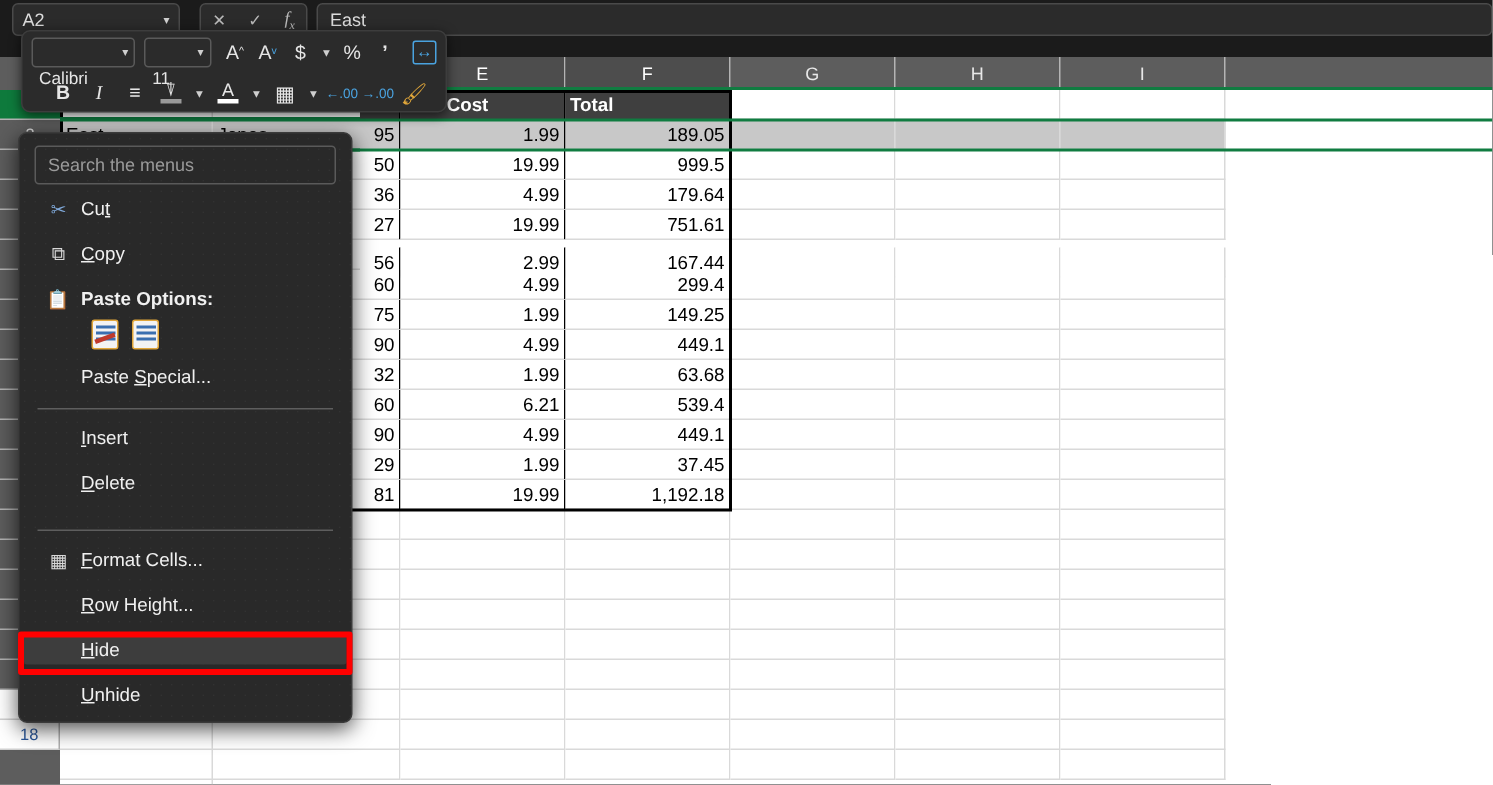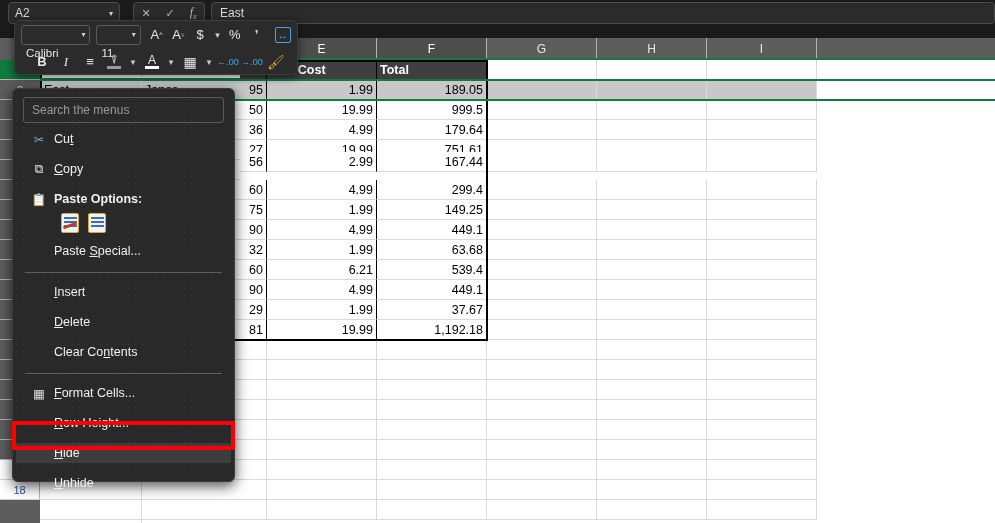--- a/index.html
+++ b/index.html
@@ -299,21 +299,21 @@
         </div>
         <div class="srow" style="top: 80px;">
           <div class="scell bb" style="width: 117px;">Pen</div>
           <div class="scell num bb" style="width: 110px;">27</div>
           <div class="scell num bb" style="width: 110px;">19.99</div>
           <div class="scell num bb" style="width: 110px;">751.61</div>
           <div class="scell blank" style="width: 110px;"></div>
           <div class="scell blank" style="width: 110px;"></div>
           <div class="scell blank" style="width: 110px;"></div>
         </div>
-        <div class="srow" style="top: 92px;">
+        <div class="srow" style="top: 105px;">
           <div class="scell bb" style="width: 117px;">Pencil</div>
           <div class="scell num bb" style="width: 110px;">56</div>
           <div class="scell num bb" style="width: 110px;">2.99</div>
           <div class="scell num bb" style="width: 110px;">167.44</div>
           <div class="scell blank" style="width: 110px;"></div>
           <div class="scell blank" style="width: 110px;"></div>
           <div class="scell blank" style="width: 110px;"></div>
         </div>
         <div class="srow" style="top: 120px;">
           <div class="scell bb" style="width: 117px;">Binder</div>
@@ -366,21 +366,21 @@
           <div class="scell num bb" style="width: 110px;">4.99</div>
           <div class="scell num bb" style="width: 110px;">449.1</div>
           <div class="scell blank" style="width: 110px;"></div>
           <div class="scell blank" style="width: 110px;"></div>
           <div class="scell blank" style="width: 110px;"></div>
         </div>
         <div class="srow" style="top: 240px;">
           <div class="scell bb" style="width: 117px;">Binder</div>
           <div class="scell num bb" style="width: 110px;">29</div>
           <div class="scell num bb" style="width: 110px;">1.99</div>
-          <div class="scell num bb" style="width: 110px;">37.67</div>
+          <div class="scell num bb" style="width: 110px;">37.45</div>
           <div class="scell blank" style="width: 110px;"></div>
           <div class="scell blank" style="width: 110px;"></div>
           <div class="scell blank" style="width: 110px;"></div>
         </div>
         <div class="srow" style="top: 260px;">
           <div class="scell bb" style="width: 117px;">Binder</div>
           <div class="scell num bb" style="width: 110px;">81</div>
           <div class="scell num bb" style="width: 110px;">19.99</div>
           <div class="scell num bb" style="width: 110px;">1,192.18</div>
           <div class="scell blank" style="width: 110px;"></div>
@@ -618,24 +618,20 @@
         <div class="mi">
           <span class="mi-icon"></span>
           <span class="mi-label"><span class="u">I</span>nsert</span>
         </div>
         <div class="mi-gap" style="height: 10px;"></div>
         <div class="mi">
           <span class="mi-icon"></span>
           <span class="mi-label"><span class="u">D</span>elete</span>
         </div>
         <div class="mi-gap" style="height: 10px;"></div>
-        <div class="mi">
-          <span class="mi-icon"></span>
-          <span class="mi-label">Clear Co<span class="u">n</span>tents</span>
-        </div>
         <div class="mi-sep" style="margin-top: 11px; margin-bottom: 9px;"></div>
         <div class="mi">
           <span class="mi-icon">▦</span>
           <span class="mi-label"><span class="u">F</span>ormat Cells...</span>
         </div>
         <div class="mi-gap" style="height: 10px;"></div>
         <div class="mi">
           <span class="mi-icon"></span>
           <span class="mi-label"><span class="u">R</span>ow Height...</span>
         </div>

